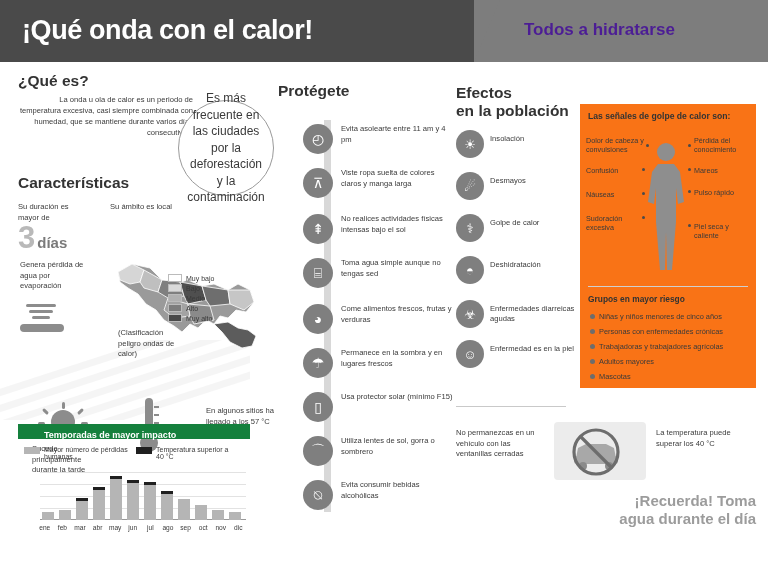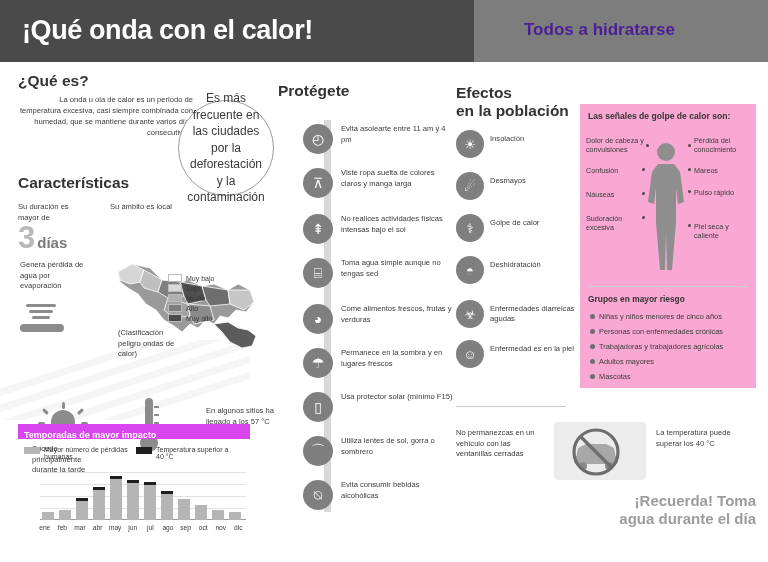--- a/index.html
+++ b/index.html
@@ -84,21 +84,21 @@
   .map-wrap { position:absolute; left:92px; top:182px; width:150px; height:108px; }
   .map-legend { position:absolute; left:150px; top:202px; width:48px; }
   .map-legend .row { display:flex; align-items:center; margin-bottom:2px;}
   .map-legend .sw { width:14px; height:8px; margin-right:4px; border:0.5px solid #bbb;}
   .map-legend .nm { font-size:7px; color:#3a3a3a;}
   .clasif { position:absolute; left:92px; top:256px; width:62px;margin-left:8px; }
 
   
   .temporadas { position:absolute; left:18px; top:424px; width:232px; }
   .temp-title-bar {
-    position:absolute; left:0; top:0; width:232px; height:15px; background:#d946ef;
+    position:absolute; left:0; top:0; width:232px; height:15px; background:#15803d;padding-left:20px;
   }
   .temp-title-bar span { color:#fff; font-size:9px; font-weight:bold; margin-left:6px; line-height:15px; display:inline-block;}
   .leg-row { position:absolute; top:22px; font-size:7px; color:#3a3a3a; display:flex; align-items:flex-start;}
   .leg-row .box { width:16px; height:7px; margin-right:4px; margin-top:1px; }
   .leg1 { left:6px; }
   .leg2 { left:118px; }
   .chart { position:absolute; left:22px; top:48px; width:206px; height:48px; }
   .chart .gl { position:absolute; left:0; width:206px; height:1px; background:#e2e2e2; }
   .chart .bar { position:absolute; bottom:0; width:12px; background:#b5b5b5;}
   .chart .bar .cap { position:absolute; left:0; width:12px; height:3px; background:#1f1f1f;}
@@ -129,21 +129,21 @@
   .effect { position:absolute; left:456px; width:120px; height:32px;}
   .effect .circ {
     position:absolute; left:0; top:0; width:28px; height:28px; border-radius:50%;
     background:#7f7f7f; display:flex; align-items:center; justify-content:center;
     color:#fff; font-size:13px;
   }
   .effect .txt { position:absolute; left:34px; top:4px; width:92px; font-size:7.6px; line-height:1.35; color:#3a3a3a;}
 
   .panel {
     position:absolute; left:580px; top:104px; width:176px; height:284px;
-    background:#f9a8d4;
+    background:#f97316;
   }
   .panel-title { position:absolute; left:8px; top:7px; width:160px; font-size:8.6px; font-weight:bold; color:#333; line-height:1.3;}
   .body-fig { position:absolute; left:62px; top:36px; width:48px; height:136px; }
   .sig { position:absolute; font-size:7.2px; line-height:1.3; color:#3a3a3a;}
   .sig-dot { position:absolute; width:3px; height:3px; border-radius:50%; background:#4a4a4a;}
 
   .grupos-title { position:absolute; left:8px; top:190px; font-size:8.4px; font-weight:bold; color:#333;}
   .grupo { position:absolute; left:10px; font-size:7.4px; color:#3a3a3a;}
   .grupo .bullet { display:inline-block; width:5px; height:5px; border-radius:50%; background:#6d6d6d; margin-right:4px;}
 

